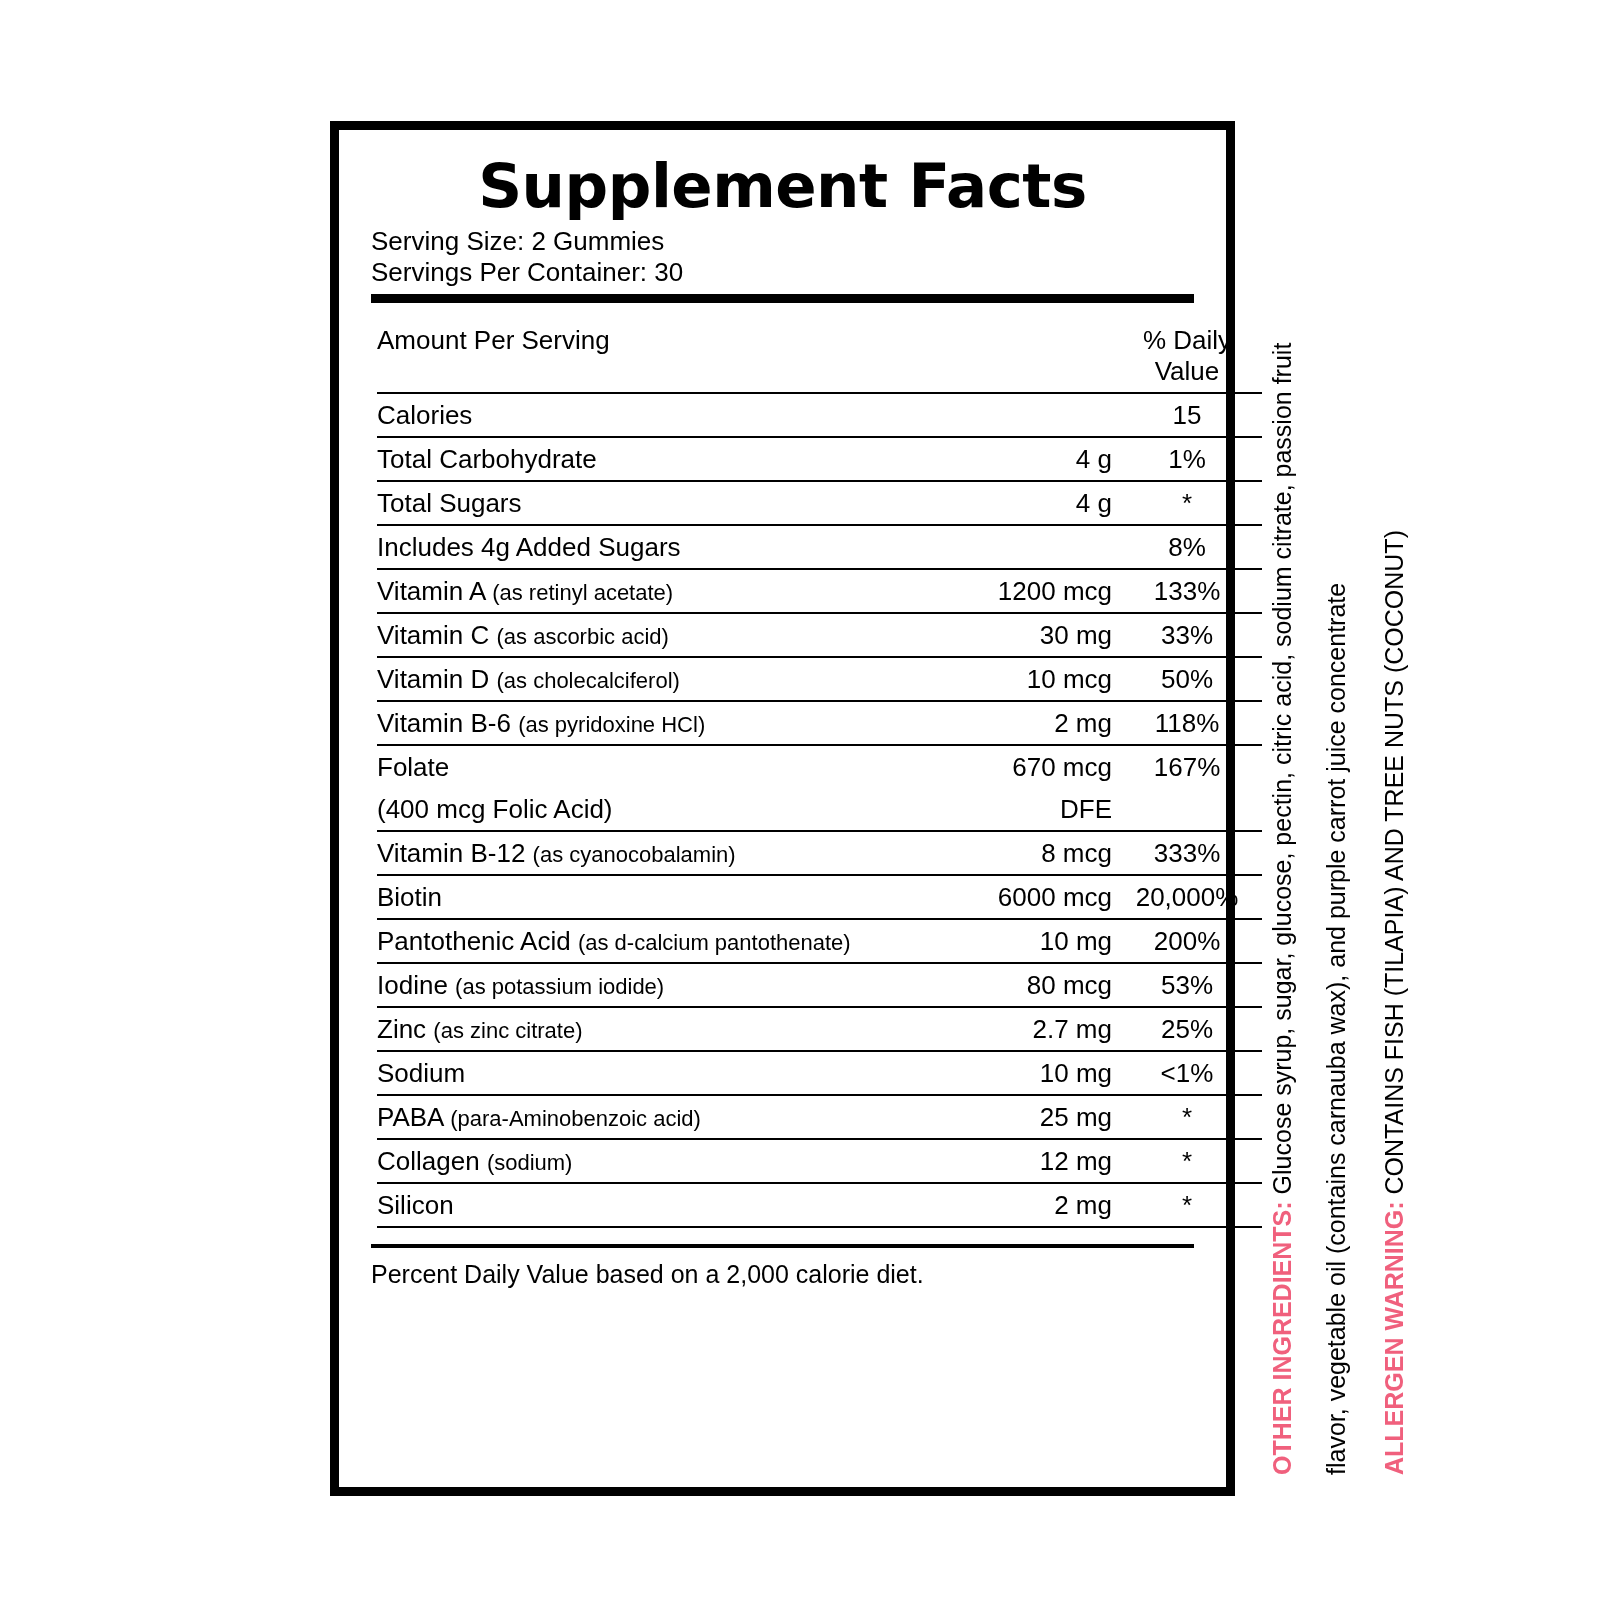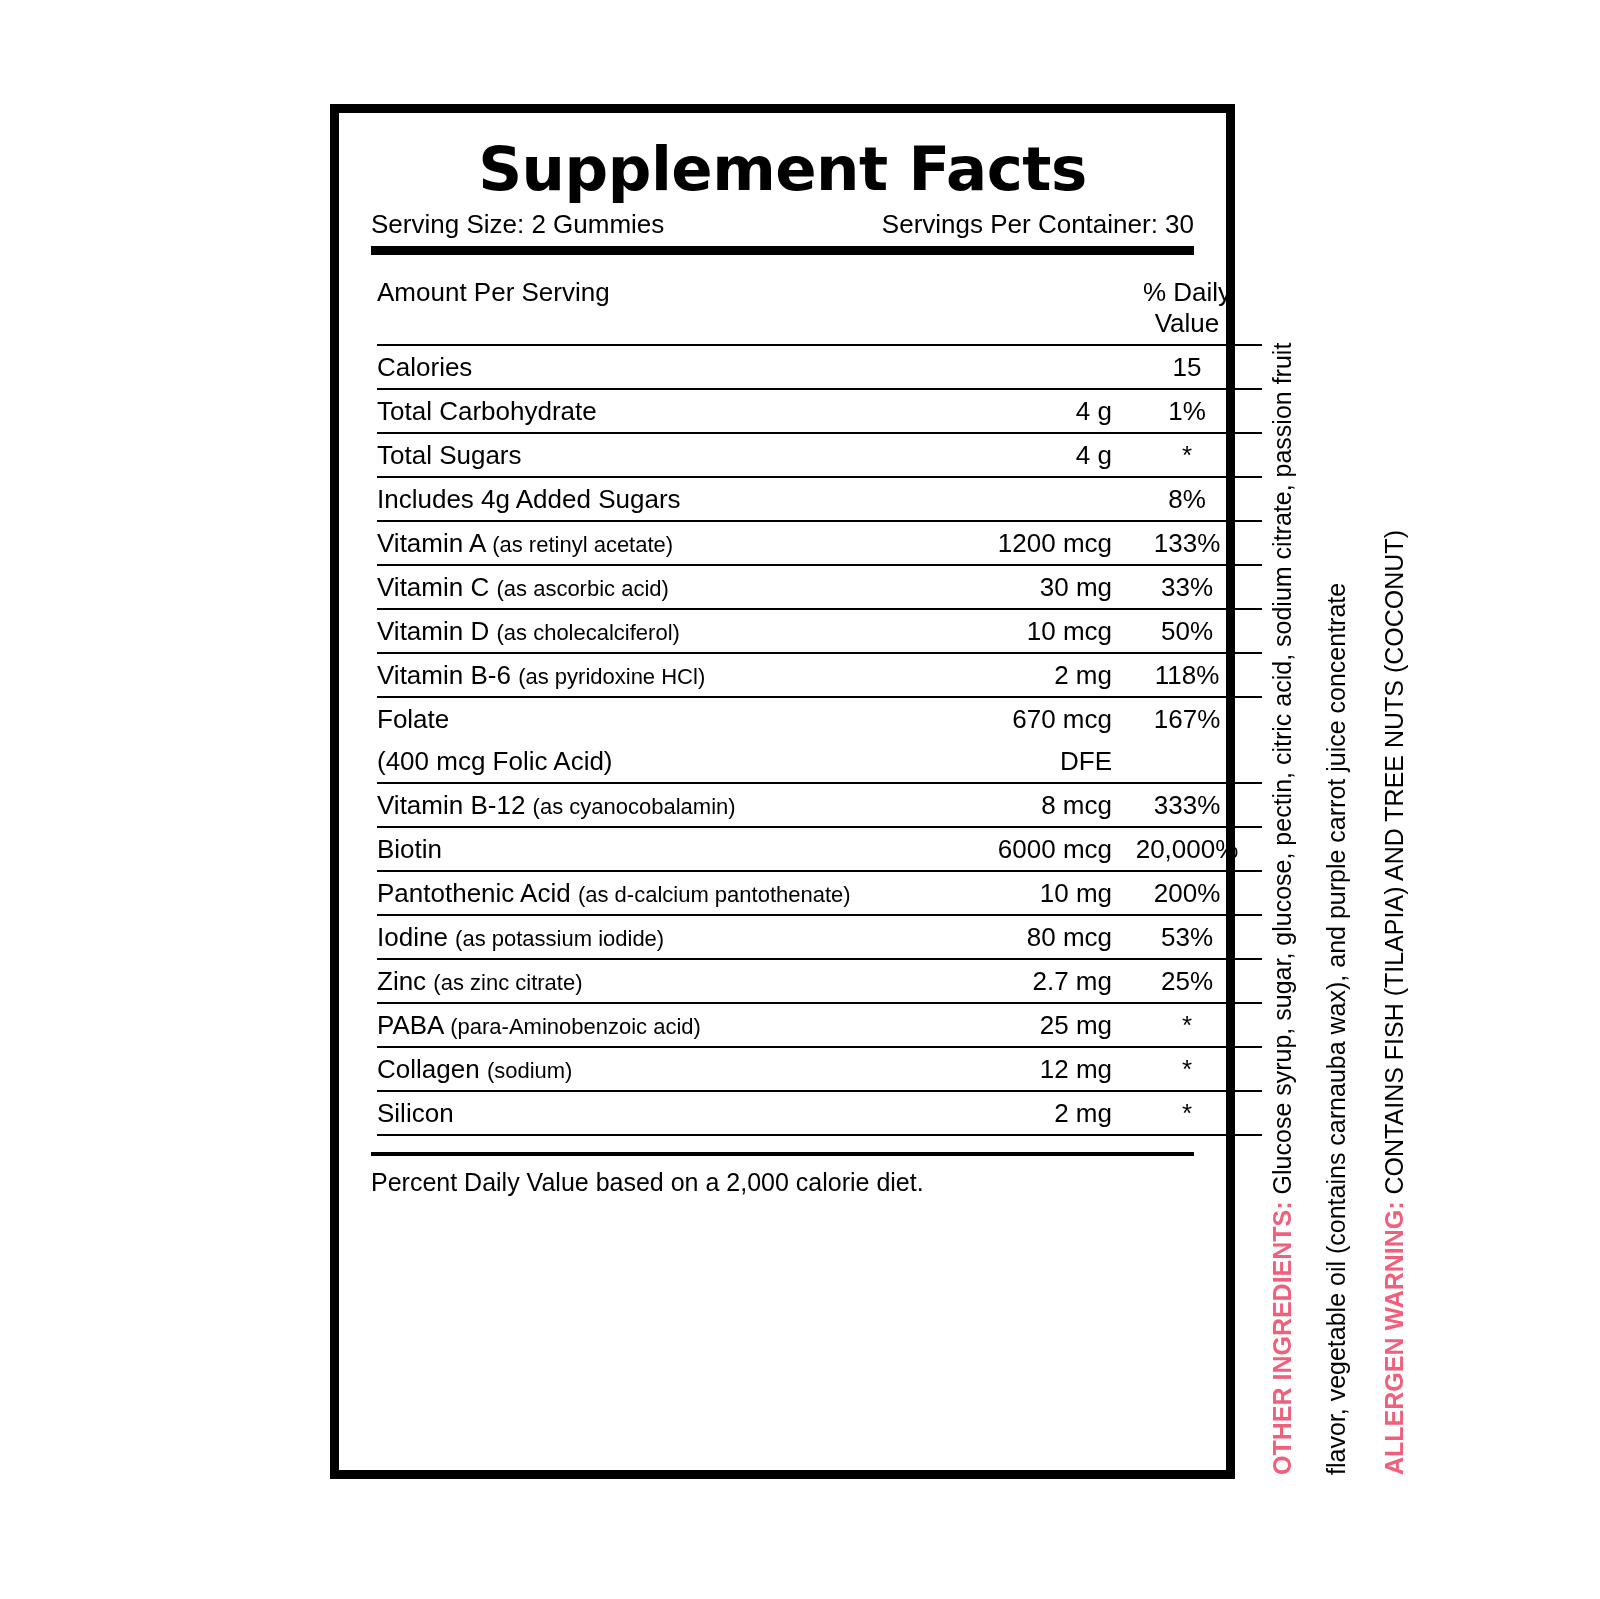--- a/index.html
+++ b/index.html
@@ -13,21 +13,21 @@
     font-family: "Liberation Sans", sans-serif;
     color: #000000;
     position: relative;
     overflow: hidden;
   }
 
   
   #panel {
     position: absolute;
     left: 330px;
-    top: 104px;
+    top: 121px;
     width: 905px;
     height: 1375px;
     border: 9px solid #000;
     background: #fff;
     box-sizing: border-box;
     padding: 10px 22px 14px 22px;
   }
 
   .title {
     font-size: 61px;
@@ -38,20 +38,21 @@
     margin: 14px 0 8px 0;
     font-family: "DejaVu Sans", sans-serif;
   }
 
   .serving-row {
     display: flex;
     justify-content: space-between;
     align-items: baseline;
     font-size: 26px;
     padding: 0 10px 6px 10px;
+    flex-direction: column;
   }
 
   .rule-thick { border-bottom: 9px solid #000; margin: 0 10px; }
   .rule-med   { border-bottom: 4px solid #000; margin: 0 10px; }
 
   table.facts {
     width: 100%;
     border-collapse: collapse;
     table-layout: fixed;
     margin: 16px;
@@ -206,20 +207,25 @@
           <td class="c-name"><span>Iodine</span> <span class="paren">(as potassium iodide)</span></td>
           <td class="c-amt">80 mcg</td>
           <td class="c-dv">53%</td>
         </tr>
         <tr>
           <td class="c-name"><span>Zinc</span> <span class="paren">(as zinc citrate)</span></td>
           <td class="c-amt">2.7 mg</td>
           <td class="c-dv">25%</td>
         </tr>
         <tr>
+          <td class="c-name">Sodium</td>
+          <td class="c-amt">10 mg</td>
+          <td class="c-dv">&lt;1%</td>
+        </tr>
+        <tr>
           <td class="c-name"><span>PABA</span> <span class="paren">(para-Aminobenzoic acid)</span></td>
           <td class="c-amt">25 mg</td>
           <td class="c-dv star">*</td>
         </tr>
         <tr>
           <td class="c-name"><span>Collagen</span> <span class="paren">(sodium)</span></td>
           <td class="c-amt">12 mg</td>
           <td class="c-dv star">*</td>
         </tr>
         <tr>

